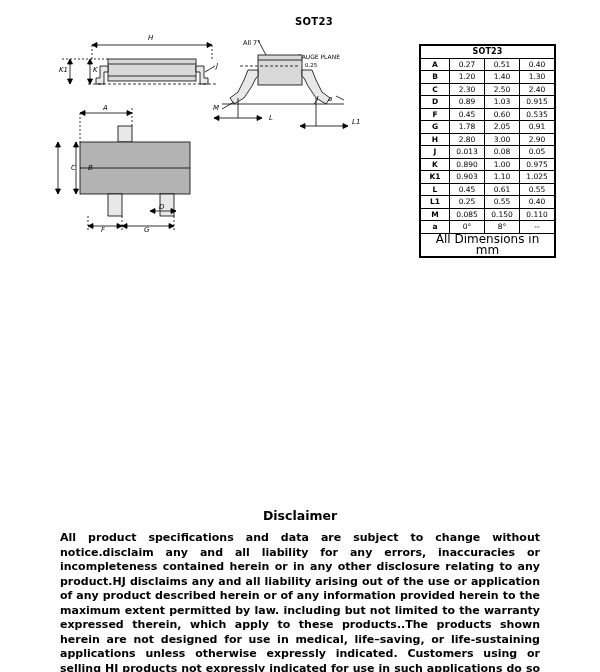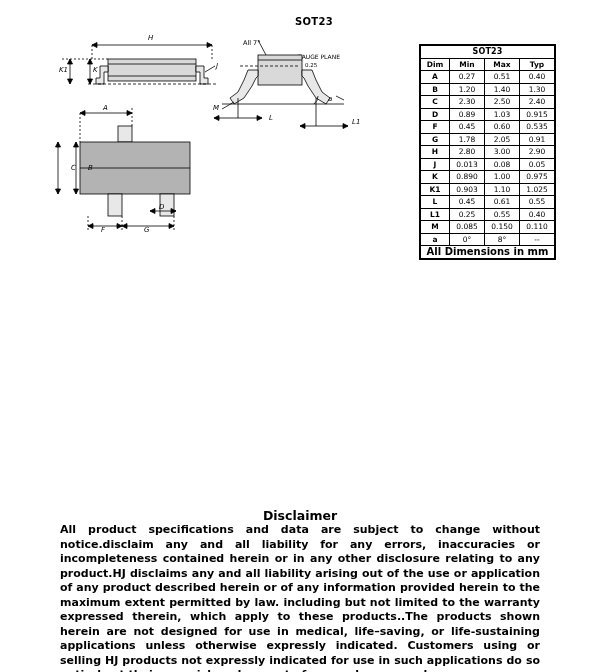--- a/index.html
+++ b/index.html
@@ -98,36 +98,36 @@
     font-weight: bold;
   }
   table.dim-table td.dimcol {
     font-weight: bold;
     width: 22px;
   }
   table.dim-table td.num {
     width: 28px;
   }
   table.dim-table td.footer {
-    font-weight: bold;
-    font-size: 10px;
+    font-weight: normal;
+    font-size: 12px;
   }
 
   
   .disclaimer {
     position: absolute;
     left: 60px;
     top: 508px;
     width: 480px;
   }
   .disclaimer-title {
     text-align: center;
     font-size: 12.5px;
     font-weight: bold;
-    margin-bottom: 0;
+    margin-bottom: 8px;
   }
   .disclaimer-body {
     font-size: 11px;
     line-height: 1.32;
     font-weight: bold;
     text-align: justify;
   }
 </style>
 </head>
 <body>
@@ -254,26 +254,20 @@
     <div class="dimlabel" style="left:328px; top:95px;">a</div>
 
   </div>
 
   <div class="dim-table-wrap">
     <table class="dim-table">
       <thead>
         <tr>
           <th class="sot-head" colspan="4">SOT23</th>
         </tr>
-        <tr>
-          <th class="colhead">Dim</th>
-          <th class="colhead">Min</th>
-          <th class="colhead">Max</th>
-          <th class="colhead">Typ</th>
-        </tr>
       </thead>
       <tbody>
         <tr>
           <td class="dimcol">A</td>
           <td class="num">0.27</td>
           <td class="num">0.51</td>
           <td class="num">0.40</td>
         </tr>
         <tr>
           <td class="dimcol">B</td>

